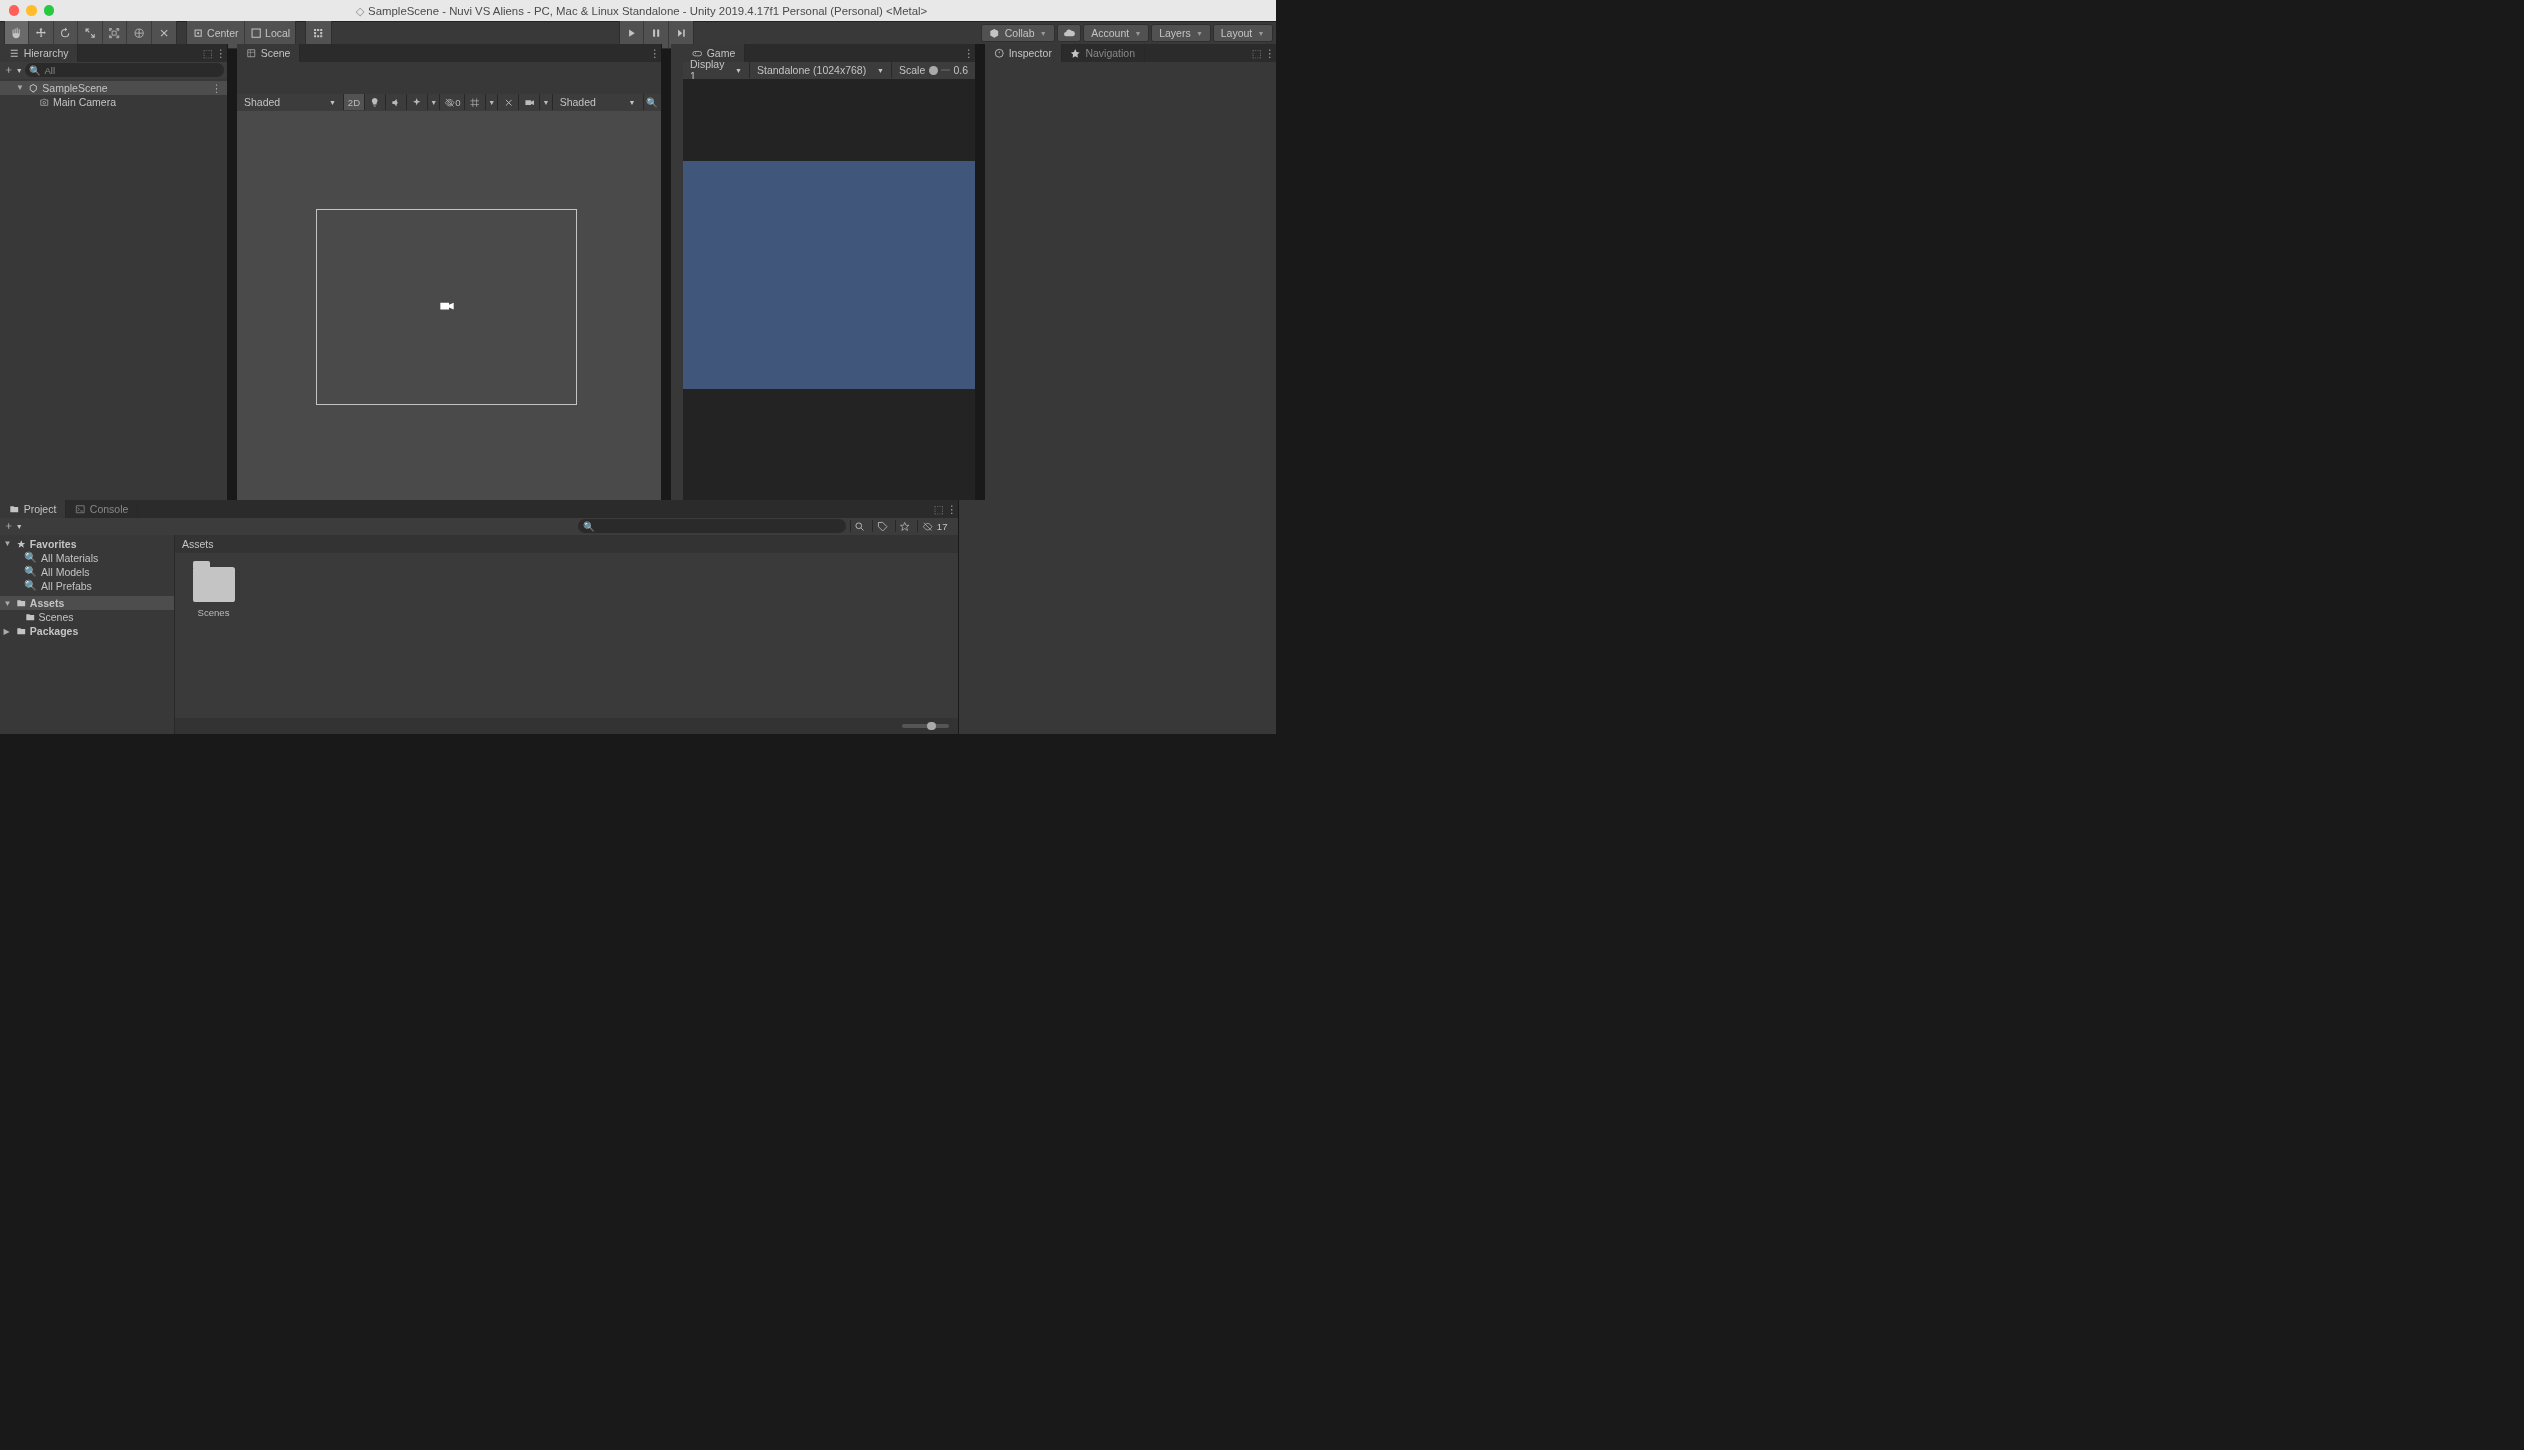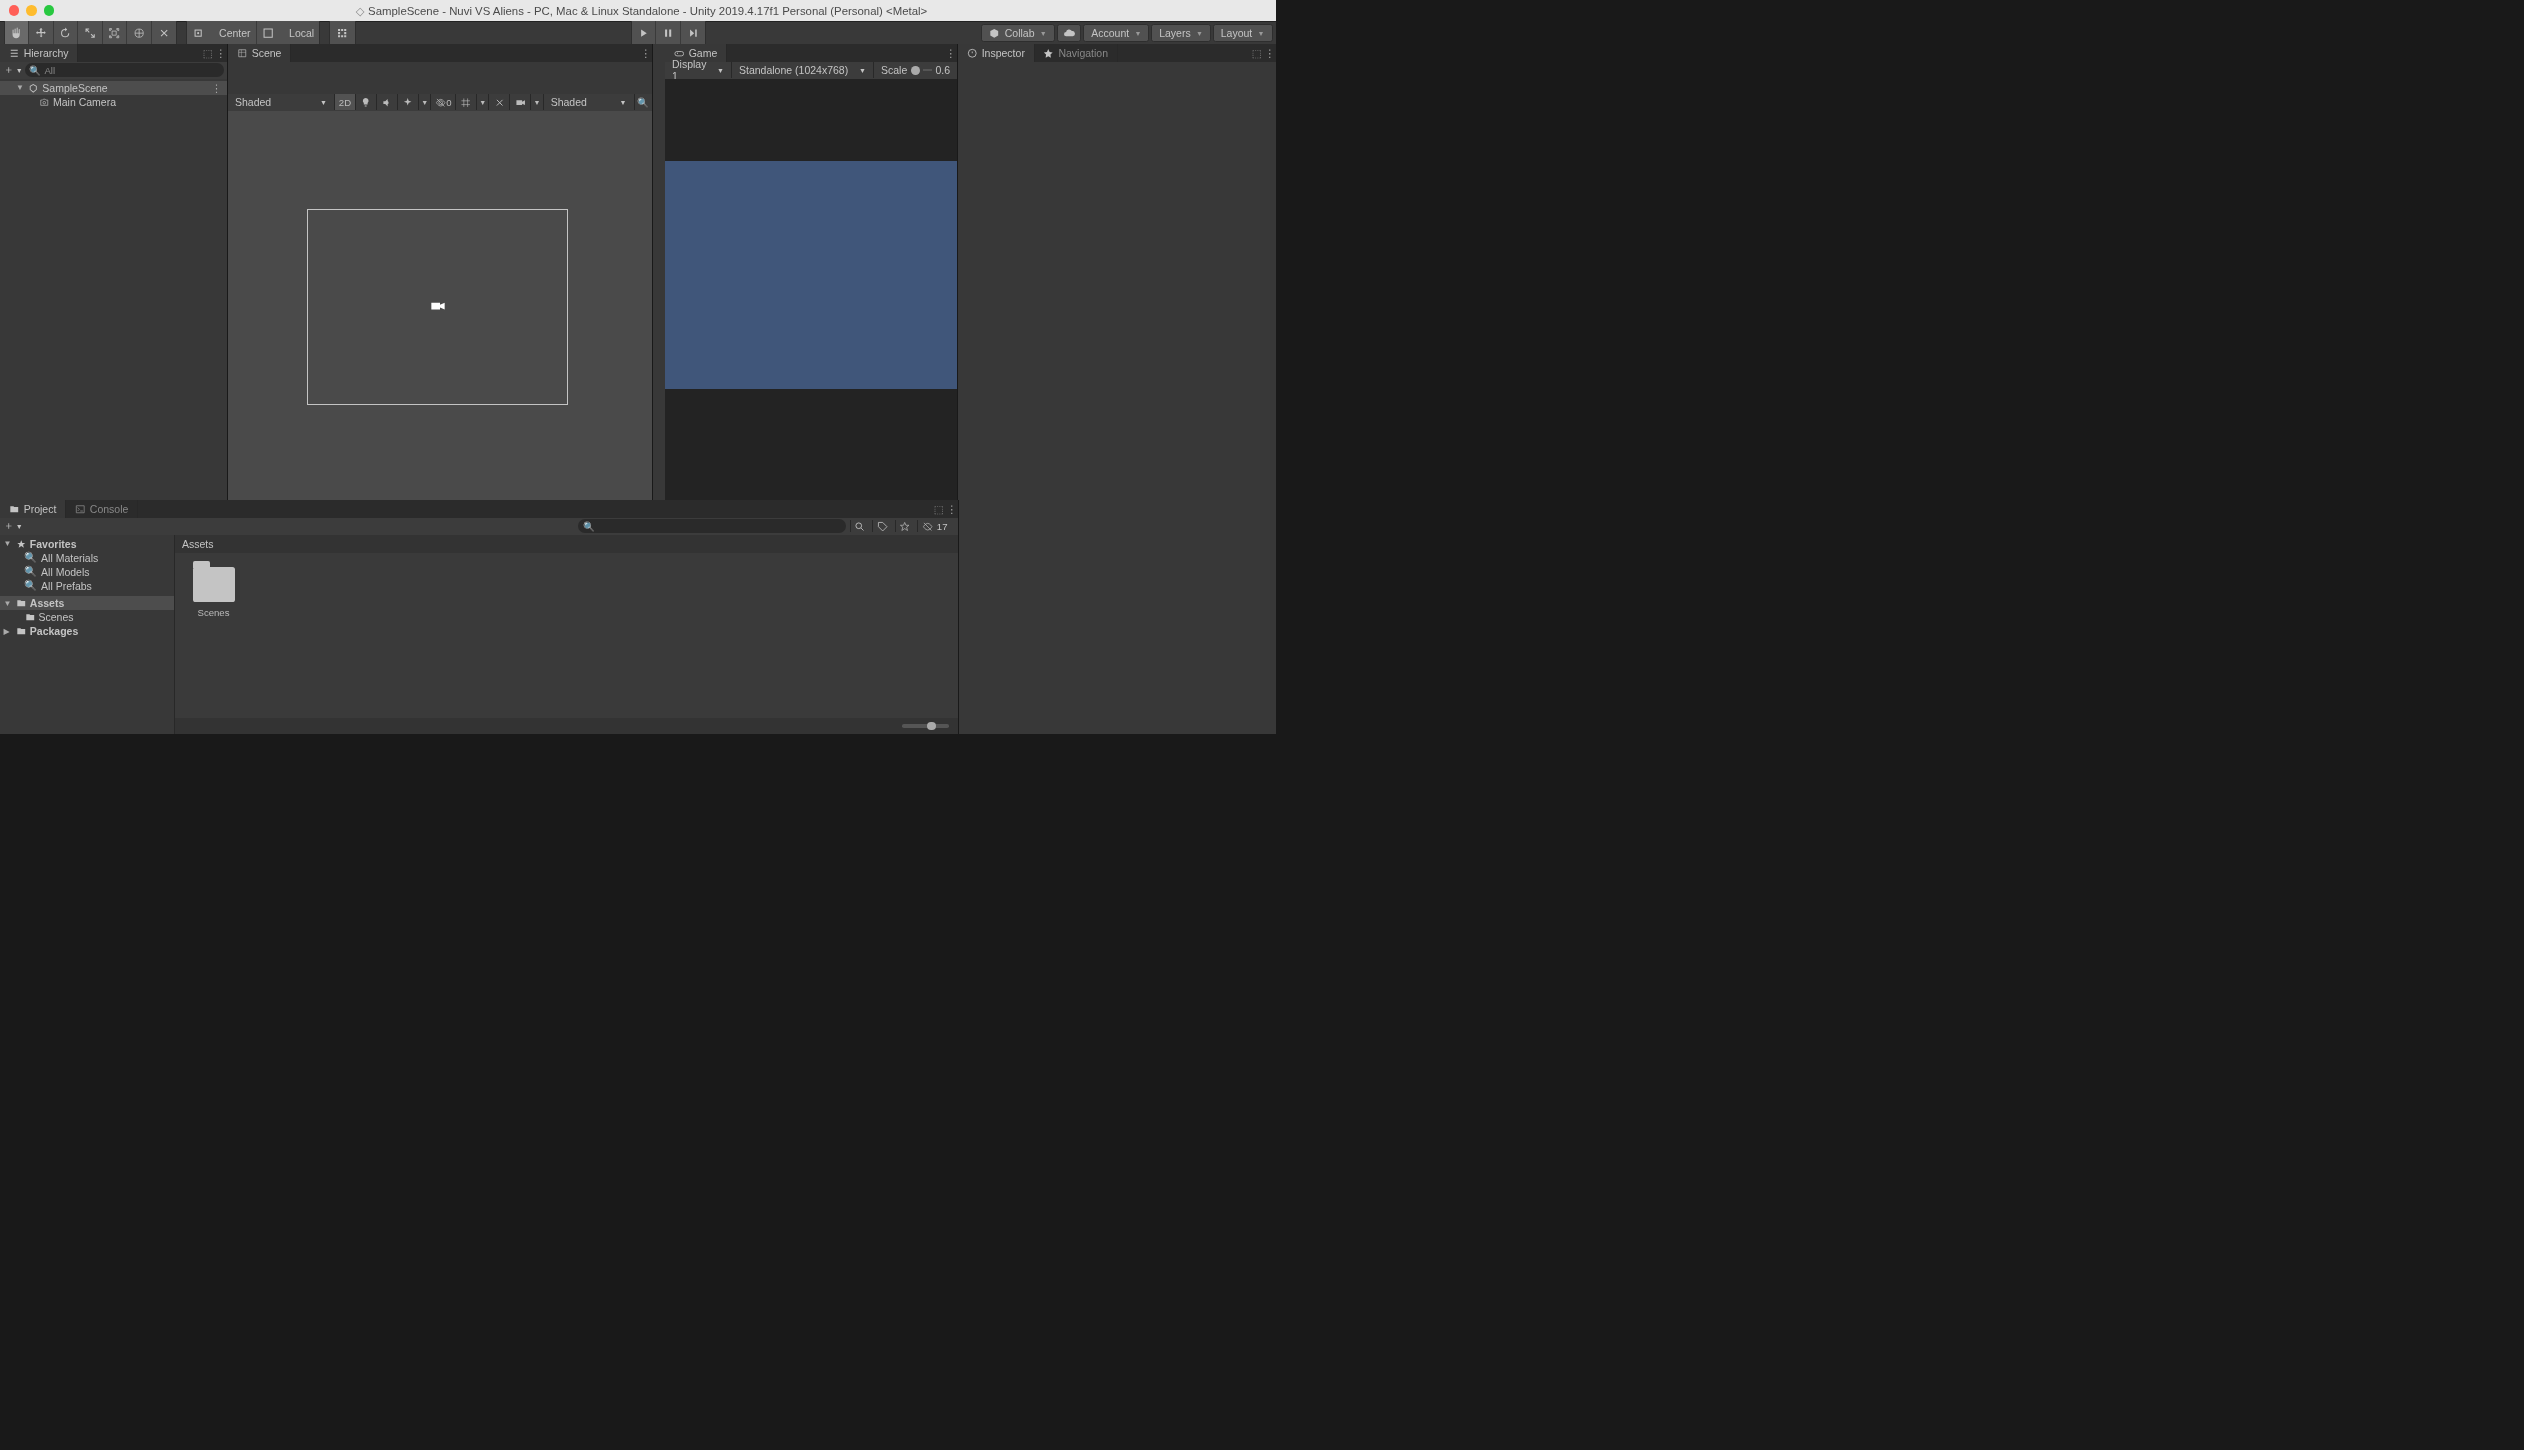--- a/index.html
+++ b/index.html
@@ -11,39 +11,39 @@
 .traffic span { width: 10.5px; height: 10.5px; border-radius: 50%; display: inline-block; }
 .tl-close { background: #ff5f57; }
 .tl-min { background: #febc2e; }
 .tl-max { background: #28c840; }
 .title-text { position: absolute; left: 7px; right: 0; text-align: center; color: #4a4a4a; font-size: 11.4px; pointer-events: none; }
 .title-text .uicon { color: #888; margin-right: 3.5px; }
 
 
 .toolbar { height: 23px; background: #393939; border-top: 0.9px solid #222; display: flex; align-items: center; padding: 0 3.5px; gap: 1.8px; }
 .tb-group { display: flex; background: #515151; border-radius: 2.6px; overflow: hidden; border: 0.9px solid #2e2e2e; }
-.tb-btn { height: 29px; min-width: 24.5px; display: flex; align-items: center; justify-content: center; color: #c4c4c4; border-right: 0.9px solid #3a3a3a; padding: 0 5.3px; font-size: 10.5px; gap: 12px; }
+.tb-btn { height: 29px; min-width: 24.5px; display: flex; align-items: center; justify-content: center; color: #c4c4c4; border-right: 0.9px solid #3a3a3a; padding: 0 5.3px; font-size: 10.5px; }
 .tb-btn:last-child { border-right: none; }
 .tb-btn.active { background: #6a6a6a; }
 .tb-btn svg { width: 12.3px; height: 12.3px; fill: #c4c4c4; }
 .spacer { flex: 1; }
 .tb-drop { height: 17.5px; background: #515151; border-radius: 2.6px; border: 0.9px solid #2e2e2e; display: flex; align-items: center; padding: 0 7px; gap: 5.3px; color: #c4c4c4; }
 .tb-drop .caret { font-size: 7px; color: #999; }
 
 
 .panel-tabs { height: 17.5px; background: #282828; display: flex; align-items: stretch; }
 .panel-tab { background: #383838; display: flex; align-items: center; padding: 0 8.8px; gap: 4.4px; color: #c4c4c4; border-right: 0.9px solid #282828;}
 .panel-tab.inactive { background: #2b2b2b; color: #888; }
 .panel-tab svg { width: 10.5px; height: 10.5px; fill: #c4c4c4; }
 .panel-tabs .tab-spacer { flex: 1; background: #2b2b2b; }
 .panel-tabs .tab-menu { width: 12.3px; display:flex; align-items:center; justify-content:center; color:#aaa; background:#2b2b2b;}
 .panel-tabs .tab-lock { width: 14px; display:flex; align-items:center; justify-content:center; color:#888; background:#2b2b2b;}
 
 
-.main-area { display: flex; height: 456px; }
+.main-area { display: flex; height: 456px; gap: 9px; }
 .hierarchy { width: 228px; background: #383838; display: flex; flex-direction: column; border-right: 0.9px solid #191919;}
 .scene-panel { width: 425px; background: #383838; display: flex; flex-direction: column; border-right: 0.9px solid #191919;}
 .game-panel { width: 305px; background: #383838; display: flex; flex-direction: column; border-right: 0.9px solid #191919; padding-left: 12px;}
 .inspector { flex: 1; background: #1d4ed8; display: flex; flex-direction: column;}
 
 
 .h-toolbar { height: 17.5px; background: #3c3c3c; display: flex; align-items: center; padding: 0 3.5px; gap: 3.5px; }
 .h-add { width: 17.5px; display:flex; align-items:center; color:#c4c4c4;}
 .h-search { flex:1; height: 14px; background: #2a2a2a; border-radius: 8.8px; display:flex; align-items:center; padding: 0 5.3px; color:#888; font-size:9.6px;}
 .h-tree { flex:1; overflow:auto; padding-top: 1.8px;}

